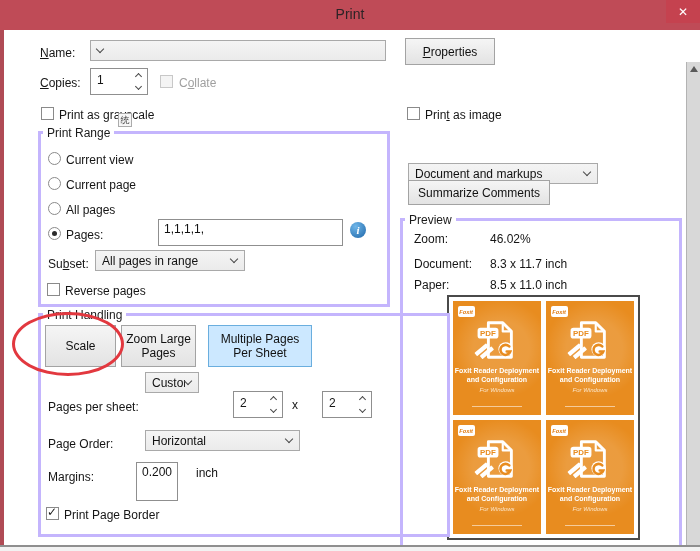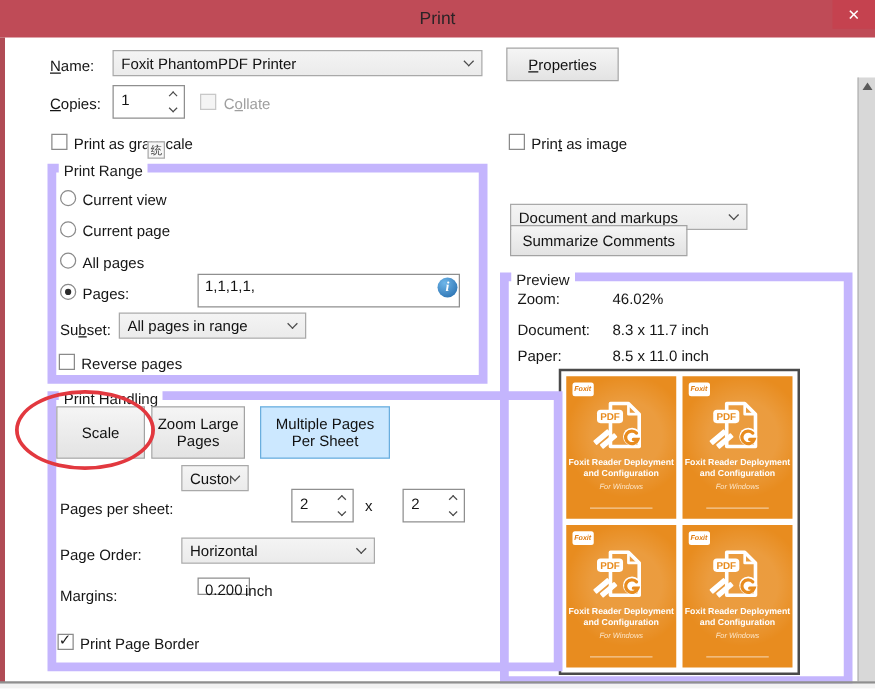--- a/index.html
+++ b/index.html
@@ -20,21 +20,21 @@
   .bottom-pad { position:absolute; left:0; top:547px; width:700px; height:4px; background:#f2f2f2; }
   
   .scrollbar { position:absolute; left:686px; top:62px; width:14px; height:483px;
     background:#d8d8d8; border-left:1px solid #b3b3b3; }
   .sb-arrow { position:absolute; left:3px; top:4px; width:0; height:0;
     border-left:4px solid transparent; border-right:4px solid transparent; border-bottom:6px solid #5a5a5a; }
   
   .lbl { position:absolute; white-space:nowrap; font-size:12px; color:#151515; }
   .lbl.dis { color:#9f9f9f; }
   
-  .group { position:absolute; border:7px solid #c4b5fd; background:transparent;text-align:right; }
+  .group { position:absolute; border:3px solid #c4b5fd; background:transparent;text-align:right; }
   .glabel { position:absolute; top:-8px; left:2px; background:#fff; padding:0 4px; font-size:12px; color:#1a1a1a; white-space:nowrap; }
   
   .btn { position:absolute; background:linear-gradient(#f5f5f5,#e3e3e3); border:1px solid #a3a3a3;
     display:flex; align-items:center; justify-content:center; text-align:center;
     font-size:12px; color:#111; cursor:pointer; line-height:14px; padding:2px 4px; }
   .btn.selected { background:#cce8ff; border-color:#6aaede; }
   
   .combo { position:absolute; height:21px; background:linear-gradient(#f4f4f4,#ebebeb);
     border:1px solid #a9a9a9; display:flex; align-items:center; padding:0 7px 0 6px; cursor:pointer; }
   .combo .ctext { flex:1; font-size:12px; color:#111; white-space:nowrap; overflow:hidden; }
@@ -90,21 +90,20 @@
   <div class="titlebar">
     <span class="title">Print</span>
   </div>
   <div class="closebtn">
     <span>✕</span>
   </div>
   <div class="border-left"></div>
 
   <span class="lbl" style="left:40px;top:46px"><u>N</u>ame:</span>
   <div class="combo" style="left:90px;top:40px;width:296px">
-    <span class="ctext">Foxit PhantomPDF Printer</span>
     <span class="chev down"></span>
   </div>
   <div class="btn" style="left:405px;top:38px;width:90px;height:27px"><u>P</u>roperties</div>
 
   <span class="lbl" style="left:40px;top:76px"><u>C</u>opies:</span>
   <div class="spinbox" style="left:90px;top:68px;width:58px;height:27px">
     <span class="spinval">1</span>
     <span class="spincol">
       <span class="spincell">
           <span class="chev up sm"></span>
@@ -129,21 +128,21 @@
   <span class="rb" style="left:48px;top:152px"></span>
   <span class="lbl" style="left:66px;top:153px">Current view</span>
   <span class="rb" style="left:48px;top:177px"></span>
   <span class="lbl" style="left:66px;top:178px">Current page</span>
   <span class="rb" style="left:48px;top:202px"></span>
   <span class="lbl" style="left:66px;top:203px">All pages</span>
   <span class="rb" style="left:48px;top:227px">
       <span class="dot"></span>
     </span>
   <span class="lbl" style="left:66px;top:228px">Pages:</span>
-  <div class="tbox" style="left:158px;top:219px;width:210px;height:27px">1,1,1,1,</div>
+  <div class="tbox" style="left:158px;top:219px;width:185px;height:27px">1,1,1,1,</div>
   <div class="info" style="left:350px;top:222px">
     <span>i</span>
   </div>
   <span class="lbl" style="left:48px;top:257px">Su<u>b</u>set:</span>
   <div class="combo" style="left:95px;top:250px;width:150px">
     <span class="ctext">All pages in range</span>
     <span class="chev down"></span>
   </div>
   <span class="cb" style="left:47px;top:283px"></span>
   <span class="lbl" style="left:65px;top:284px">Reverse pages</span>
@@ -297,21 +296,21 @@
     </span>
   </div>
 
   <span class="lbl" style="left:48px;top:437px">Page Order:</span>
   <div class="combo" style="left:145px;top:430px;width:155px">
     <span class="ctext">Horizontal</span>
     <span class="chev down"></span>
   </div>
 
   <span class="lbl" style="left:48px;top:470px">Margins:</span>
-  <div class="tbox" style="left:158px;top:462px;width:42px;height:14px">0.200</div>
+  <div class="tbox" style="left:136px;top:462px;width:42px;height:39px">0.200</div>
   <span class="lbl" style="left:196px;top:466px">inch</span>
 
   <span class="cb" style="left:46px;top:507px">
       <span class="check">✓</span>
     </span>
   <span class="lbl" style="left:64px;top:508px">Print Page Border</span>
 
   <div class="scrollbar">
     <div class="sb-arrow"></div>
   </div>

